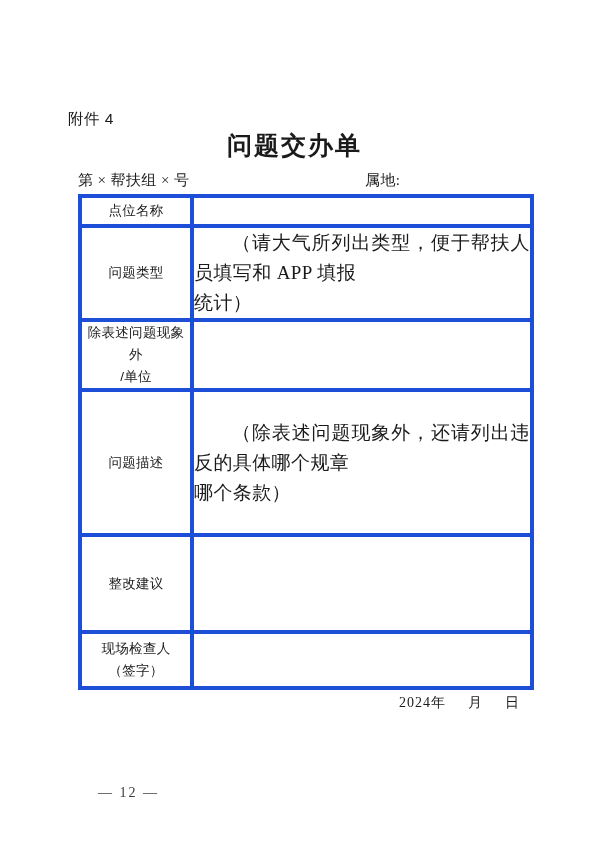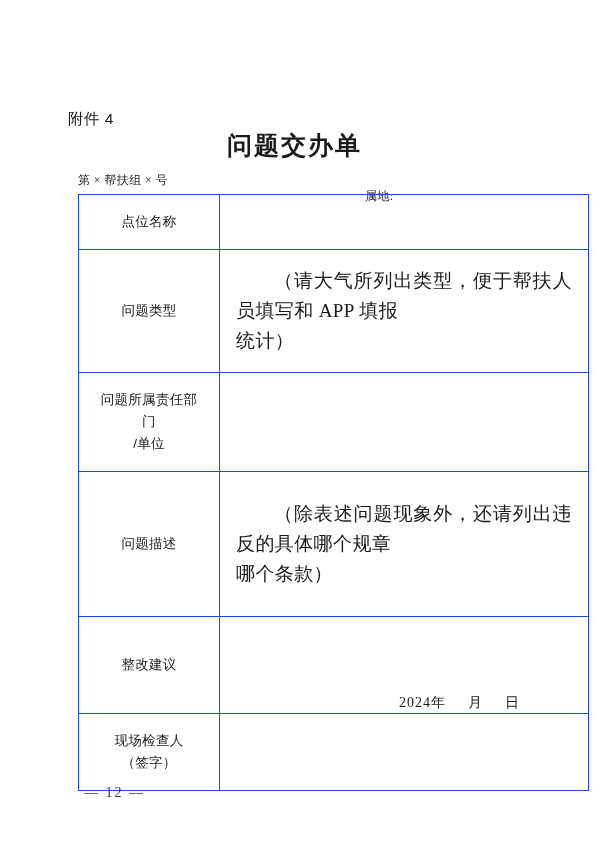--- a/index.html
+++ b/index.html
@@ -48,49 +48,49 @@
     letter-spacing: 2px;
     line-height: 32px;
   }
 
   .subline {
     position: absolute;
     left: 78px;
     right: 78px;
     top: 170px;
     height: 20px;
-    font-size: 12px;
+    font-size: 15px;
     line-height: 20px;
     letter-spacing: 0.4px;
   }
   .subline .left {
     position: absolute;
     left: 0;
     top: 0;
     white-space: nowrap;
   }
   .subline .right {
     position: absolute;
     left: 287px;
-    top: 16px;
+    top: 0;
     white-space: nowrap;
   }
 
   
   .form-table {
     position: absolute;
     left: 78px;
     top: 194px;
     width: 444px;
     border-collapse: collapse;
     table-layout: fixed;
   }
   .form-table td {
-    border: 1px solid #1d4ed8;
-    padding: 16px;
+    border: 4px solid #1d4ed8;
+    padding: 0;
     vertical-align: middle;
   }
   .col-label {
     width: 108px;
     text-align: center;
     font-family: "Liberation Sans", "DejaVu Sans", sans-serif;
     font-size: 13.5px;
     line-height: 22px;
     letter-spacing: 0.3px;
     color: #1a1a1a;
@@ -129,21 +129,21 @@
     font-size: 14px;
     line-height: 22px;
     letter-spacing: 1px;
     padding-right: 2px;
   }
   .date-line .seg { display: inline-block; }
   .date-line .gap-lg { display: inline-block; width: 22px; }
 
   .page-number {
     position: absolute;
-    left: 84px;
+    left: 98px;
     top: 783px;
     font-size: 14px;
     line-height: 20px;
     letter-spacing: 2px;
     color: #3a3a3a;
     white-space: nowrap;
   }
 </style>
 </head>
 <body>
@@ -174,21 +174,21 @@
           <span class="lbl-line">问题类型</span>
         </td>
         <td class="col-value">
           <span class="hint">（请大气所列出类型，便于帮扶人员填写和 APP 填报</span>
           <span class="hint cont">统计）</span>
         </td>
       </tr>
 
       <tr class="r-dept">
         <td class="col-label">
-          <span class="lbl-line">问题所属责任部门</span>
+          <span class="lbl-line">除表述问题现象外</span>
           <span class="lbl-line">/单位</span>
         </td>
         <td class="col-value"></td>
       </tr>
 
       <tr class="r-desc">
         <td class="col-label">
           <span class="lbl-line">问题描述</span>
         </td>
         <td class="col-value">

